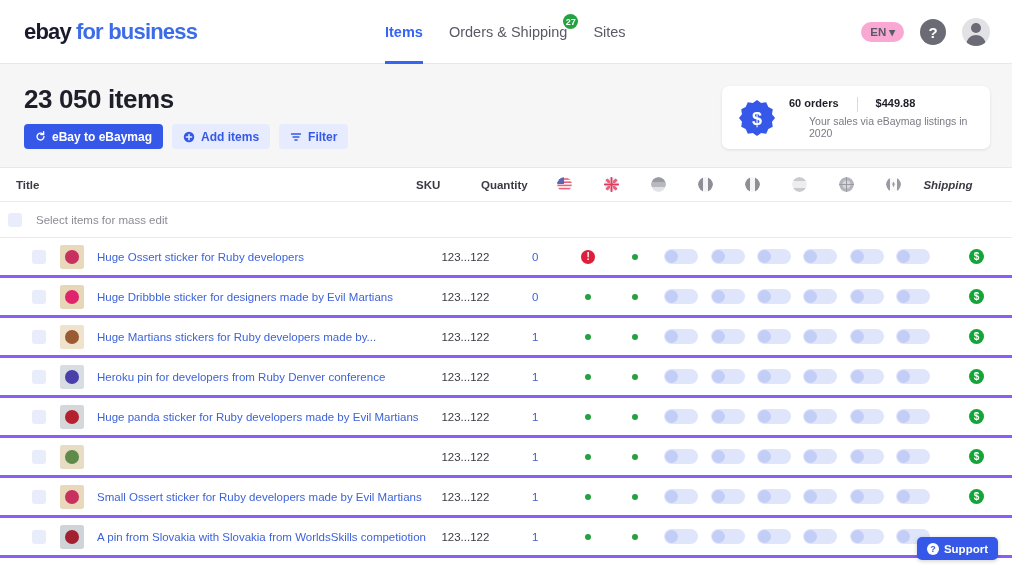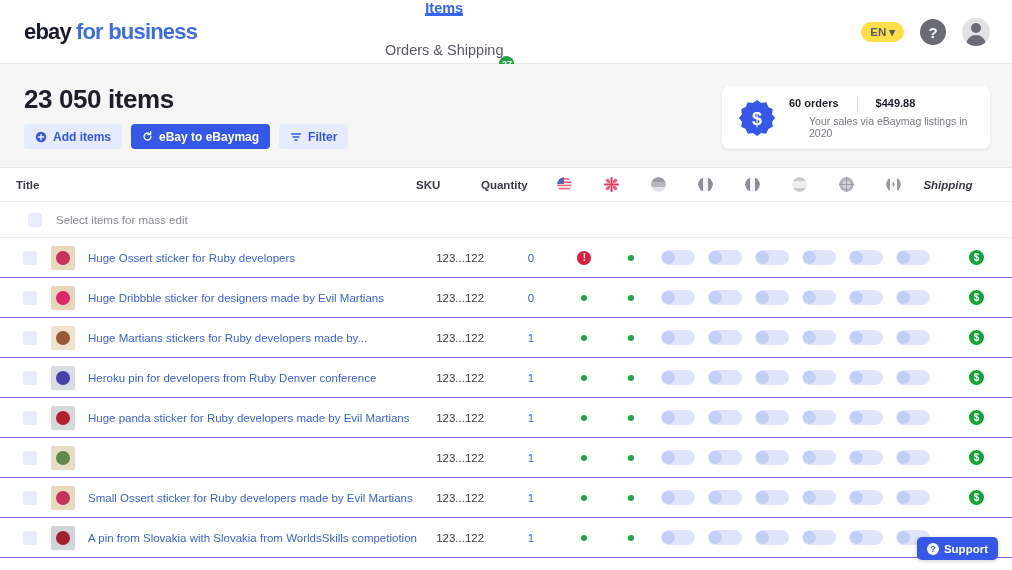--- a/index.html
+++ b/index.html
@@ -31,21 +31,20 @@
   .logo .forbiz { color: #3d6ce7; margin-left: 5px; }
 
   .navlinks {
     position: absolute;
     left: 385px;
     top: 0;
     height: 64px;
     display: flex;
     align-items: center;
     gap: 26px;
-    flex-direction: column;
   }
   .navlink {
     font-size: 14.5px;
     color: #5a5a66;
     position: relative;
     height: 64px;
     display: flex;
     align-items: center;
     cursor: pointer;
     white-space: nowrap;
@@ -78,21 +77,21 @@
   .navright {
     position: absolute;
     right: 22px;
     top: 0;
     height: 64px;
     display: flex;
     align-items: center;
     gap: 16px;
   }
   .lang-pill {
-    background: #fde047;
+    background: #f9a8d4;
     border-radius: 12px;
     padding: 3px 9px;
     font-size: 11.5px;
     font-weight: bold;
     color: #5a5a66;
     cursor: pointer;
     display: flex;
     align-items: center;
     gap: 3px;
   }
@@ -212,40 +211,41 @@
     border-radius: 50%;
     overflow: hidden;
     position: relative;
     display: block;
   }
 
   .masshead {
     height: 36px;
     display: flex;
     align-items: center;
-    padding-left: 28px;
+    padding-left: 8px;
     border-bottom: 1px solid #ebebee;
   }
   .masslabel { font-size: 11.5px; color: #8b8b95; margin-left: 14px; }
 
   .chk {
     width: 14px; height: 14px;
     border-radius: 3px;
     background: #e9ecfa;
     flex: 0 0 14px;
     cursor: pointer;
   }
 
   .row {
     height: 40px;
     display: flex;
     align-items: center;
-    padding-left: 23px;
+    padding-left: 32px;
     padding-right: 14px;
-    border-bottom: 1px solid #8b5cf6;
+    border-bottom: 3px solid #8b5cf6;
+    justify-content: center;
   }
   .thumb {
     width: 24px; height: 24px;
     flex: 0 0 24px;
     margin-left: 14px;
     border-radius: 3px;
     overflow: hidden;
     background: #e6ddcd;
     position: relative;
   }
@@ -375,33 +375,33 @@
           <path d="M4 28 C4 20 10 17 14 17 C18 17 24 20 24 28 Z" fill="#6b6b75"></path>
         </svg>
       </div>
     </div>
   </div>
 
   <div class="headband">
     <div class="page-title">23 050 items</div>
 
     <div class="btnrow">
+      <div class="btn btn-primary">
+        <svg width="11" height="11" viewBox="0 0 16 16">
+          <path d="M13 8 A5 5 0 1 1 11.5 4.5" stroke="#fff" stroke-width="2" fill="none" stroke-linecap="round"></path>
+          <path d="M12.5 1 L12.5 5 L8.5 5" stroke="#fff" stroke-width="2" fill="none" stroke-linecap="round" stroke-linejoin="round"></path>
+        </svg>
+        <span>eBay to eBaymag</span>
+      </div>
       <div class="btn btn-light">
         <svg width="12" height="12" viewBox="0 0 16 16">
           <circle cx="8" cy="8" r="7" fill="#3558e8"></circle>
           <path d="M8 4.5 L8 11.5 M4.5 8 L11.5 8" stroke="#e6ecfd" stroke-width="2" stroke-linecap="round"></path>
         </svg>
         <span>Add items</span>
-      </div>
-      <div class="btn btn-primary">
-        <svg width="11" height="11" viewBox="0 0 16 16">
-          <path d="M13 8 A5 5 0 1 1 11.5 4.5" stroke="#fff" stroke-width="2" fill="none" stroke-linecap="round"></path>
-          <path d="M12.5 1 L12.5 5 L8.5 5" stroke="#fff" stroke-width="2" fill="none" stroke-linecap="round" stroke-linejoin="round"></path>
-        </svg>
-        <span>eBay to eBaymag</span>
       </div>
       <div class="btn btn-light">
         <svg width="12" height="12" viewBox="0 0 16 16">
           <path d="M2 4 L14 4 M4 8 L12 8 M6.5 12 L9.5 12" stroke="#3558e8" stroke-width="1.8" stroke-linecap="round"></path>
         </svg>
         <span>Filter</span>
       </div>
     </div>
 
     <div class="salescard">

